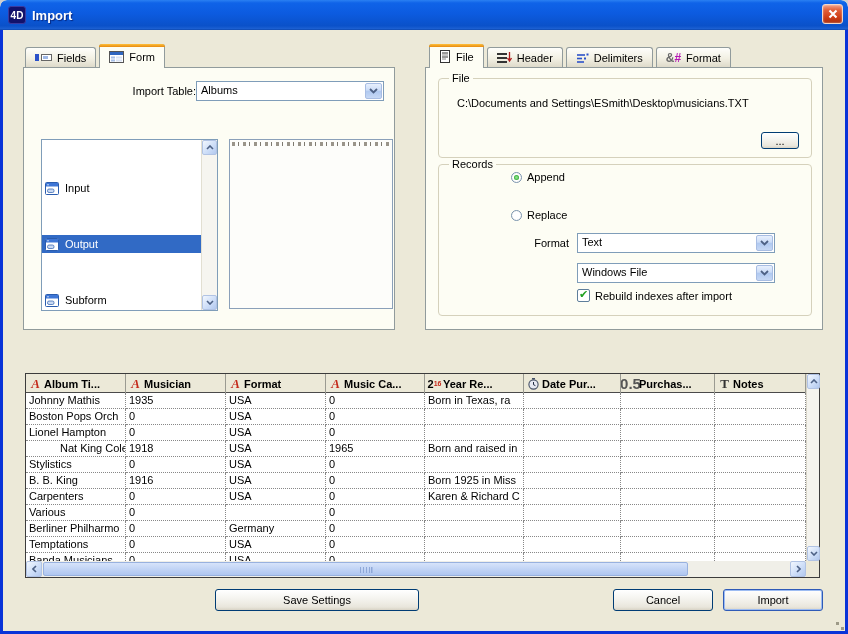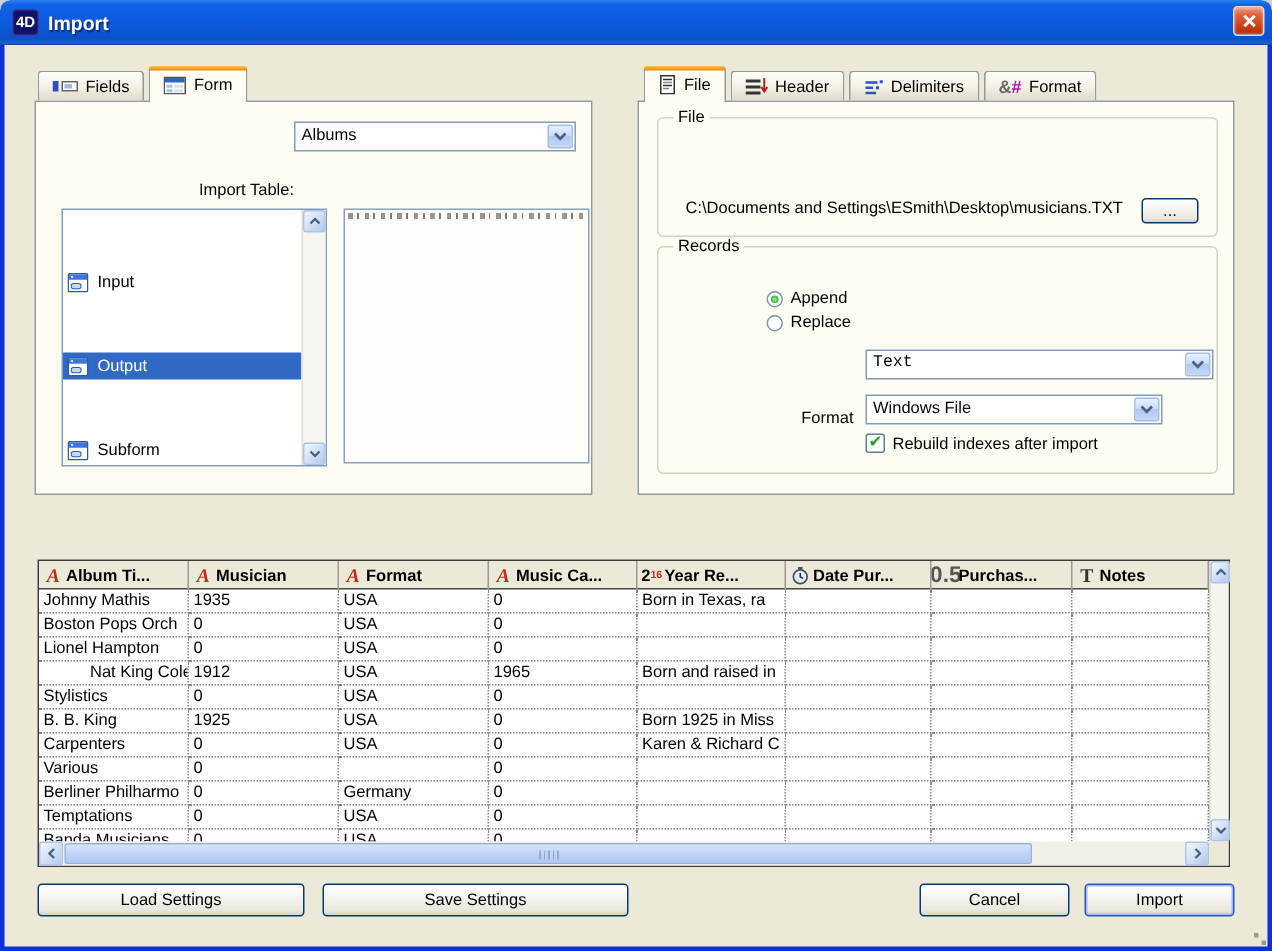--- a/index.html
+++ b/index.html
@@ -91,21 +91,21 @@
   .vscroll .sb-btn { width:13px; height:15px; }
   .hscroll { position:absolute; left:0; top:187px; width:780px; height:16px; background:#F0EFE8; display:flex; align-items:center; }
   .hs-btn { width:16px; height:16px; border-radius:2px; background:linear-gradient(135deg,#F2F7FE 0%,#CBDCF7 60%,#B2C8EE 100%);
     border:1px solid #B1C3E4; display:flex; align-items:center; justify-content:center; cursor:pointer; flex:0 0 16px; }
   .hs-thumb { margin-left:1px; width:645px; height:14px; border-radius:2px; position:relative; cursor:grab;
     background:linear-gradient(180deg,#D7E3FA 0%,#C2D4F5 50%,#AFC6F0 100%); border:1px solid #98B1DF; }
   .hs-thumb::after { content:''; position:absolute; left:50%; top:4px; width:13px; height:6px; transform:translateX(-50%);
     background:repeating-linear-gradient(90deg,#8FA8D8 0 1px,transparent 1px 3px); }
   .hs-corner { position:absolute; right:0; top:187px; width:13px; height:16px; background:#ECE9D8; }
 
-  .static-label { position:absolute; white-space:nowrap;margin-top:36px; }
+  .static-label { position:absolute; white-space:nowrap; }
 </style>
 </head>
 <body>
 
 <div id="window">
 
   <div class="titlebar">
     <div class="app-icon">4D</div>
     <div class="title-text">Import</div>
     <div class="close-btn">
@@ -279,30 +279,30 @@
   <div class="panel" style="left:425px; top:67px; width:398px; height:263px;">
 
     <div class="groupbox" style="left:12px; top:10px; width:374px; height:80px;">
       <span class="groupbox-label">File</span>
       <div class="static-label" style="left:18px; top:18px;">C:\Documents and Settings\ESmith\Desktop\musicians.TXT</div>
       <button class="btn-xp" style="left:322px; top:53px; width:38px; height:17px;">...</button>
     </div>
 
     <div class="groupbox" style="left:12px; top:96px; width:374px; height:152px;">
       <span class="groupbox-label">Records</span>
-      <div class="radio-row" style="left:72px; top:28px;">
+      <div class="radio-row" style="left:72px; top:6px;">
         <span class="radio on"></span>
         <span>Append</span>
       </div>
       <div class="radio-row" style="left:72px; top:44px;">
         <span class="radio"></span>
         <span>Replace</span>
       </div>
       <div class="static-label" style="left:60px; top:72px; width:70px; text-align:right;">Format</div>
-      <div class="combo" style="left:138px; top:68px; width:232px;font-family:Liberation Mono, monospace;">
+      <div class="combo" style="left:138px; top:68px; width:198px;">
         <span class="combo-val">Text</span>
         <span class="combo-btn">
           <svg width="9" height="6">
               <path d="M1 1 L4.5 4.5 L8 1" stroke="#4D6185" stroke-width="1.8" fill="none"></path>
             </svg>
         </span>
       </div>
       <div class="combo" style="left:138px; top:98px; width:198px;">
         <span class="combo-val">Windows File</span>
         <span class="combo-btn">
@@ -385,41 +385,41 @@
           <div class="td" style="width: 100px;">0</div>
           <div class="td" style="width: 100px;">USA</div>
           <div class="td" style="width: 99px;">0</div>
           <div class="td" style="width: 99px;"></div>
           <div class="td" style="width: 97px;"></div>
           <div class="td" style="width: 94px;"></div>
           <div class="td" style="width: 91px;"></div>
         </div>
         <div class="tr">
           <div class="td" style="width: 100px; padding-left: 34px;">Nat King Cole</div>
-          <div class="td" style="width: 100px;">1912</div>
+          <div class="td" style="width: 100px;">1918</div>
           <div class="td" style="width: 100px;">USA</div>
           <div class="td" style="width: 99px;">1965</div>
           <div class="td" style="width: 99px;">Born and raised in</div>
           <div class="td" style="width: 97px;"></div>
           <div class="td" style="width: 94px;"></div>
           <div class="td" style="width: 91px;"></div>
         </div>
         <div class="tr">
           <div class="td" style="width: 100px;">Stylistics</div>
           <div class="td" style="width: 100px;">0</div>
           <div class="td" style="width: 100px;">USA</div>
           <div class="td" style="width: 99px;">0</div>
           <div class="td" style="width: 99px;"></div>
           <div class="td" style="width: 97px;"></div>
           <div class="td" style="width: 94px;"></div>
           <div class="td" style="width: 91px;"></div>
         </div>
         <div class="tr">
           <div class="td" style="width: 100px;">B. B. King</div>
-          <div class="td" style="width: 100px;">1925</div>
+          <div class="td" style="width: 100px;">1916</div>
           <div class="td" style="width: 100px;">USA</div>
           <div class="td" style="width: 99px;">0</div>
           <div class="td" style="width: 99px;">Born 1925 in Miss</div>
           <div class="td" style="width: 97px;"></div>
           <div class="td" style="width: 94px;"></div>
           <div class="td" style="width: 91px;"></div>
         </div>
         <div class="tr">
           <div class="td" style="width: 100px;">Carpenters</div>
           <div class="td" style="width: 100px;">0</div>
@@ -493,18 +493,17 @@
       <div style="flex:1;"></div>
       <div class="hs-btn">
         <svg width="5" height="8">
             <path d="M1 1 L4 4 L1 7" stroke="#4D6185" stroke-width="1.6" fill="none"></path>
           </svg>
       </div>
     </div>
     <div class="hs-corner"></div>
   </div>
 
-  <button class="btn-xp" style="left:25px; top:589px; width:178px;">Load Settings</button>
   <button class="btn-xp" style="left:215px; top:589px; width:204px;">Save Settings</button>
   <button class="btn-xp" style="left:613px; top:589px; width:100px;">Cancel</button>
   <button class="btn-xp default" style="left:723px; top:589px; width:100px;">Import</button>
 
 </div>
 
 </body></html>

